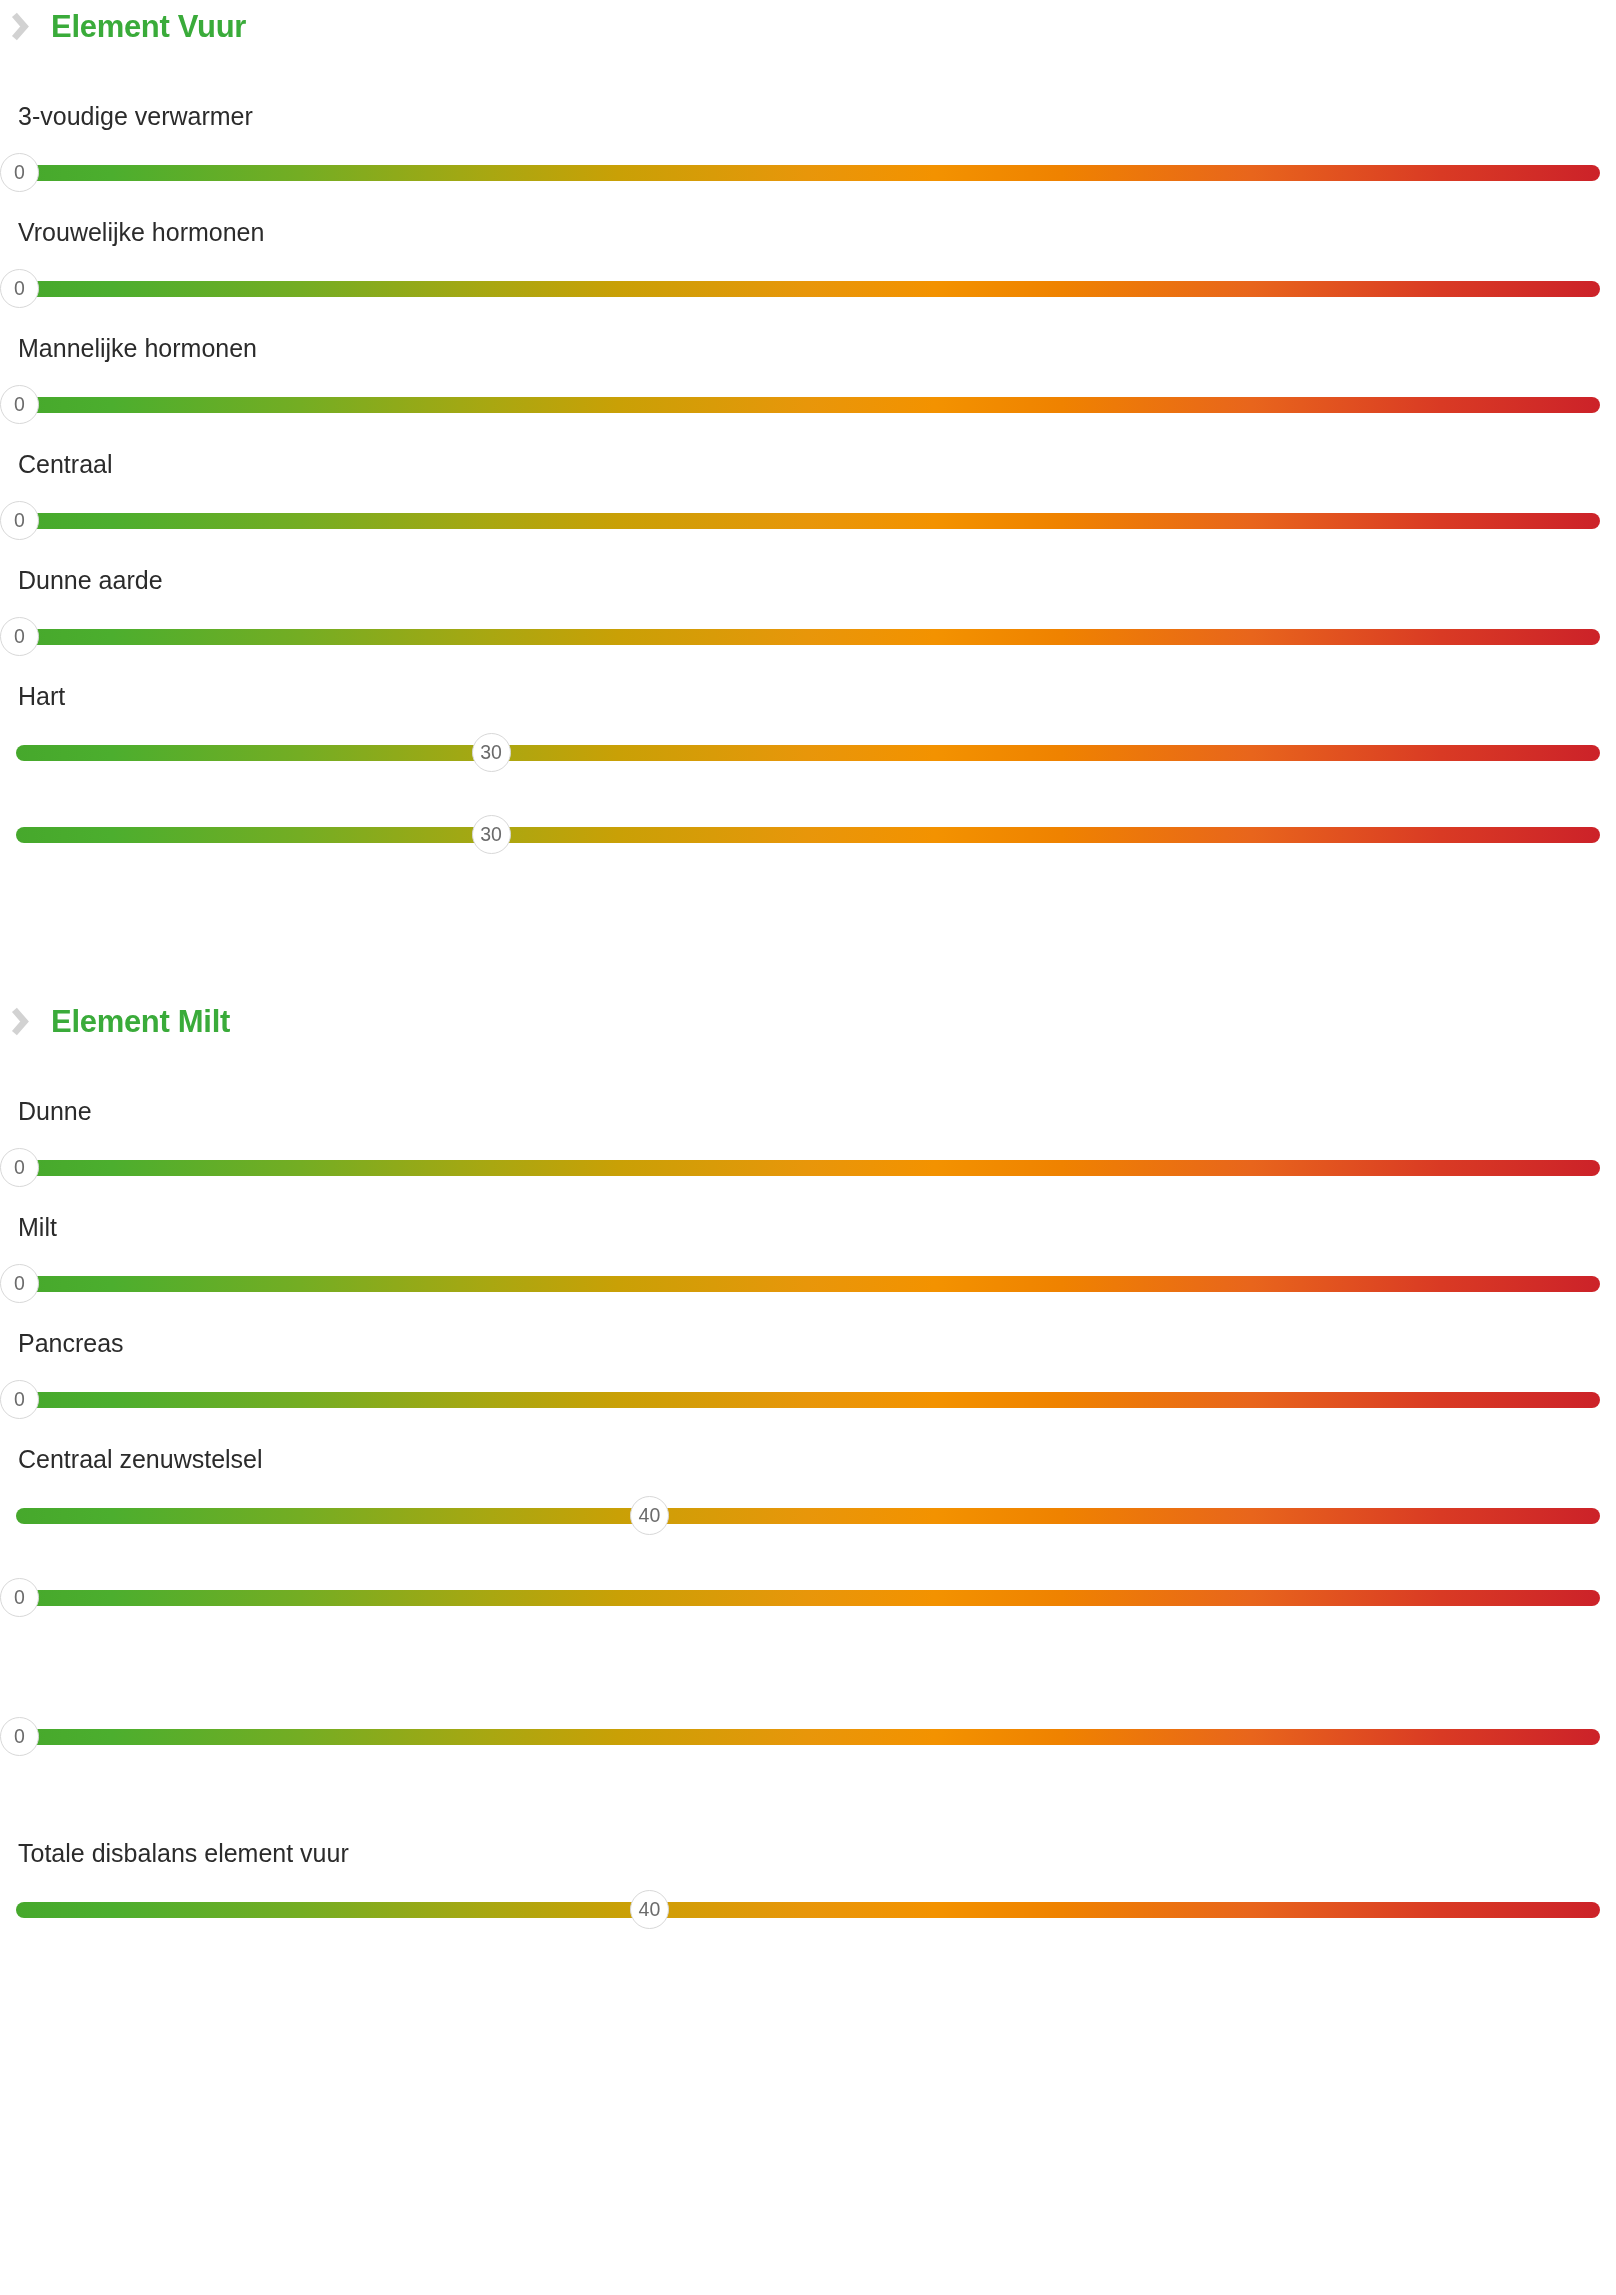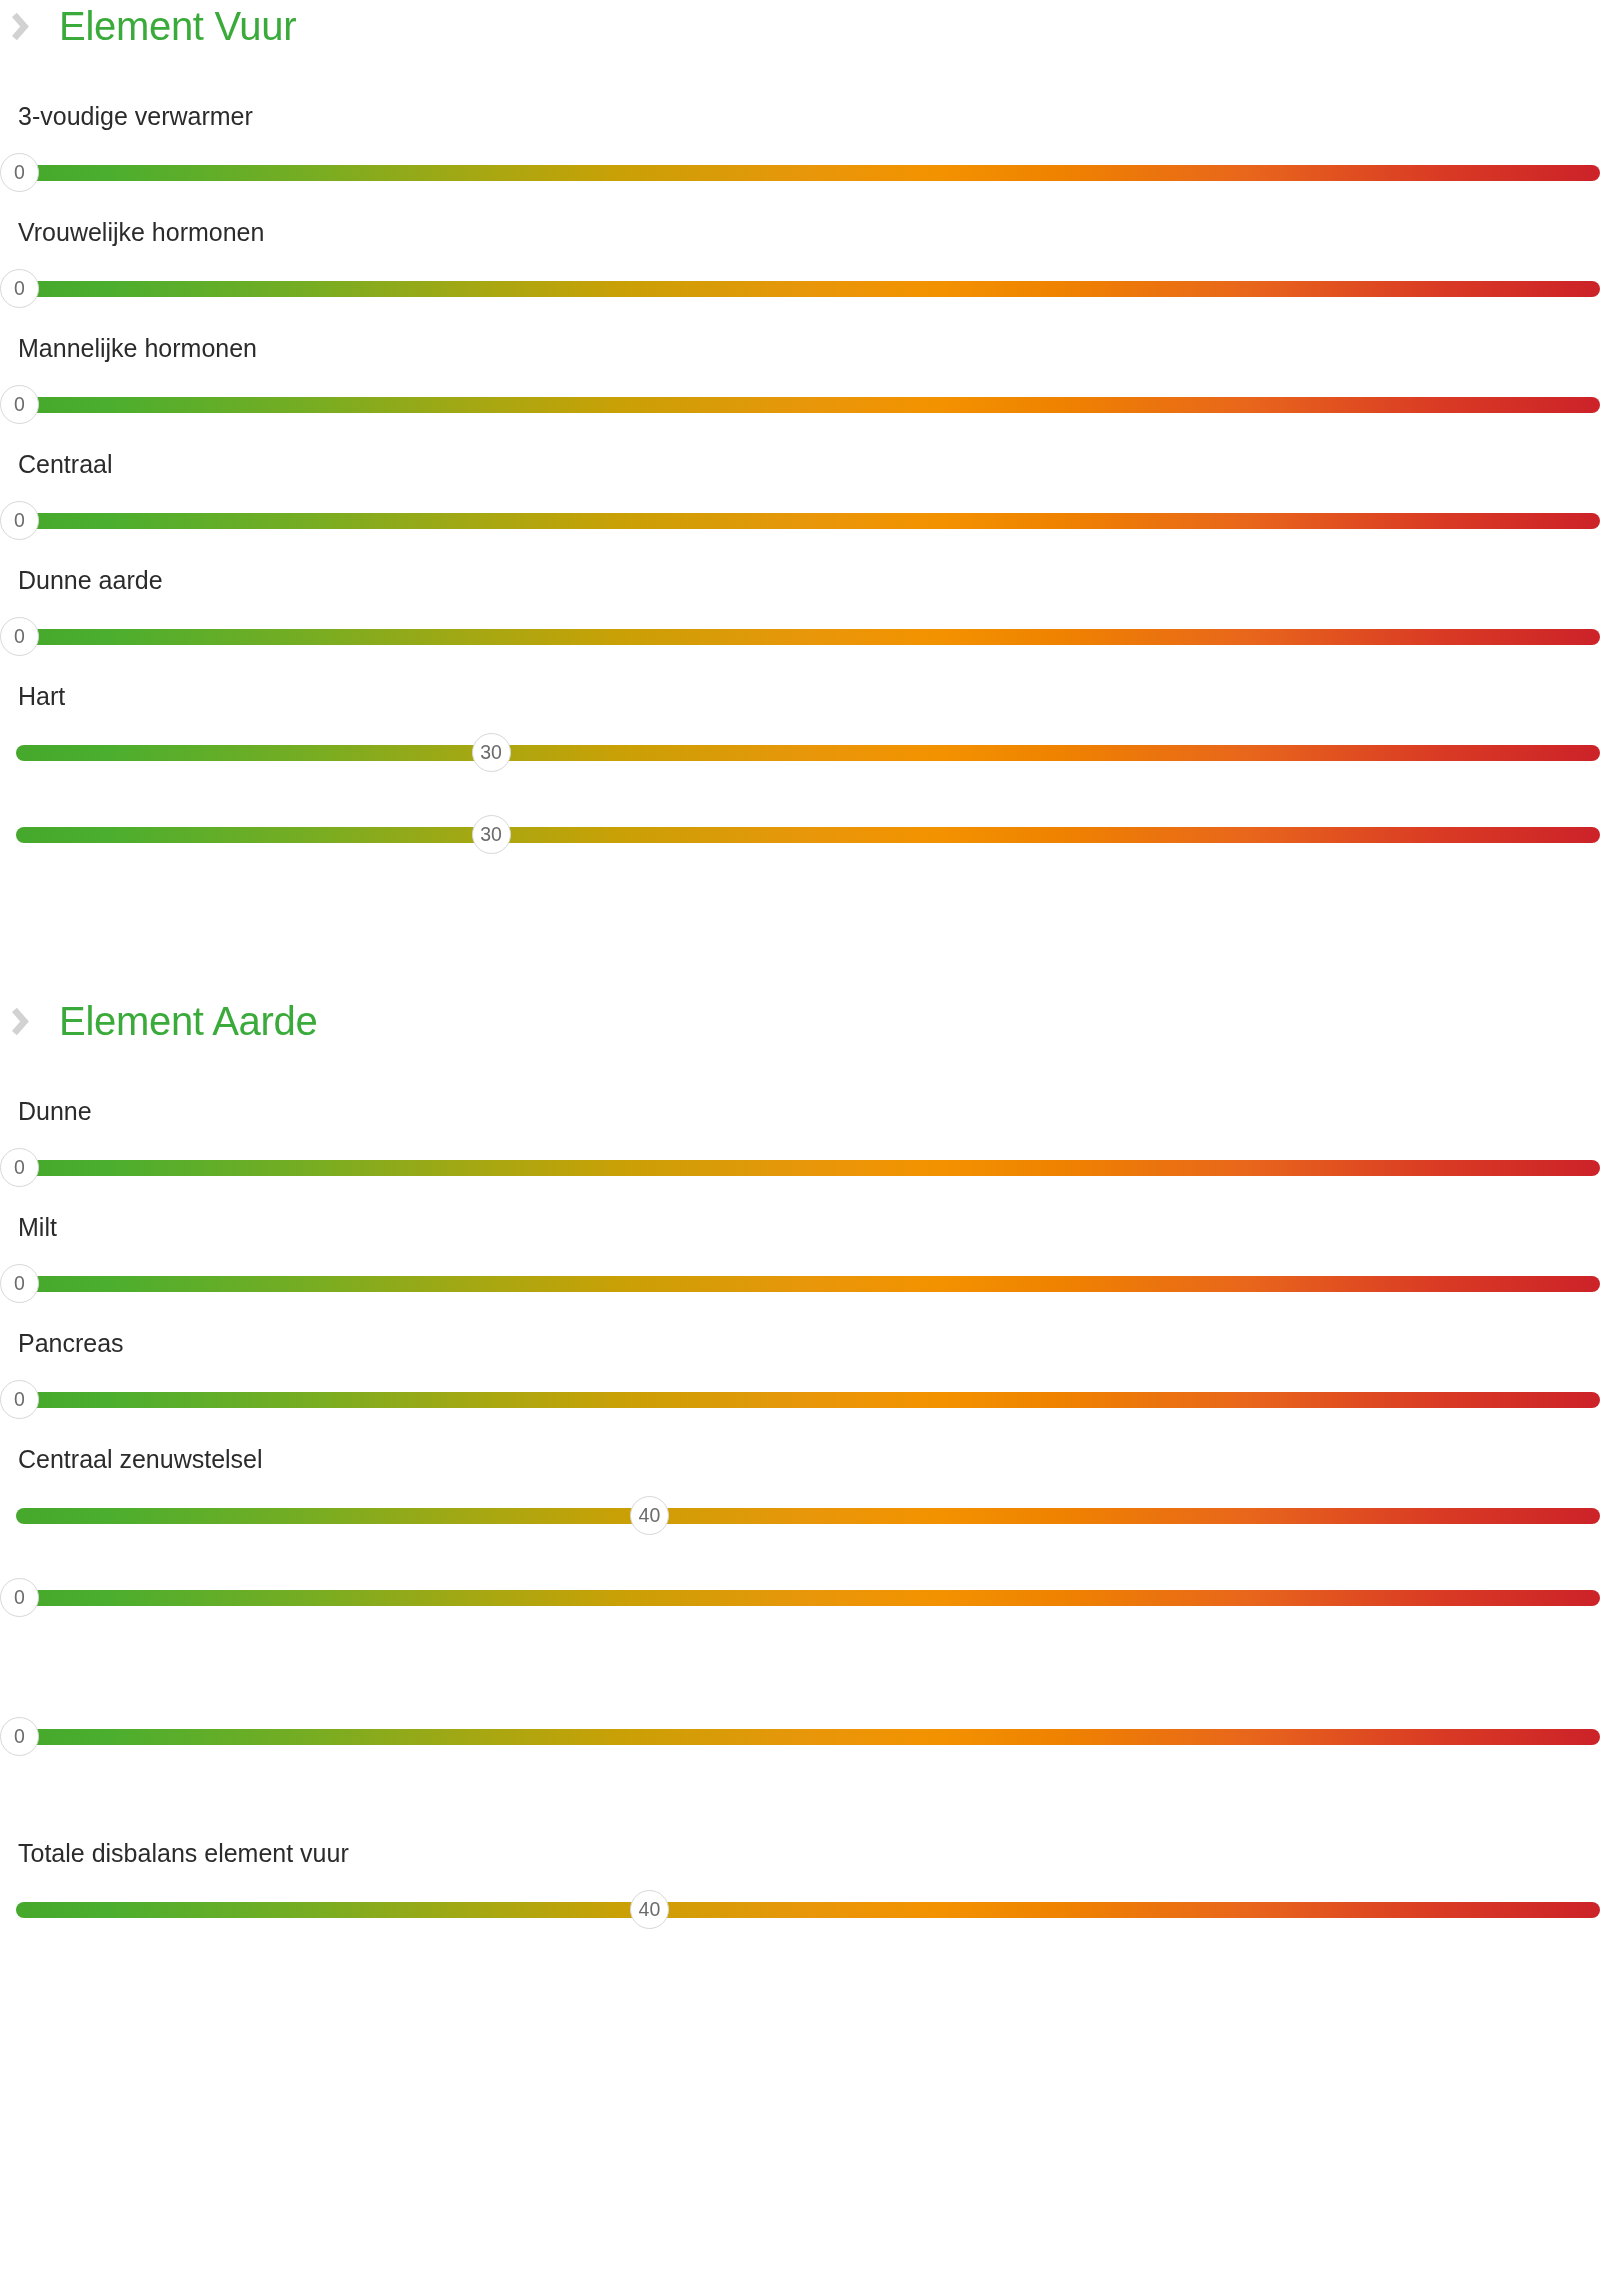--- a/index.html
+++ b/index.html
@@ -30,27 +30,26 @@
   }
 
   .chevron-icon {
     width: 19px;
     height: 29px;
     flex: 0 0 auto;
     display: block;
   }
 
   .section-title {
-    font-size: 40px;
-    font-weight: normal;
+    font-size: 31px;
+    font-weight: bold;
     color: #3aab3a;
     letter-spacing: -0.3px;
     line-height: 1;
     white-space: nowrap;
-    margin-left: 8px;
   }
 
   
   .slider-group { margin-top: 43px; }
 
   .slider-row {
     position: relative;
     height: 116px;
   }
 
@@ -175,21 +174,21 @@
             </div>
           </div>
         </div>
       </div>
       <div class="section-spacer"></div>
       <div class="section">
         <div class="section-header">
           <svg class="chevron-icon" viewBox="0 0 26 40" aria-hidden="true">
             <path d="M6 4 L20 20 L6 36" fill="none" stroke="#d2d2d2" stroke-width="9" stroke-linecap="butt" stroke-linejoin="miter"></path>
           </svg>
-          <div class="section-title">Element Aarde</div>
+          <div class="section-title">Element Milt</div>
         </div>
         <div class="slider-group">
           <div class="slider-row">
             <div class="slider-label">Dunne</div>
             <div class="slider-wrap">
               <div class="slider-track"></div>
               <div class="slider-handle" style="left: 19.5px;">0</div>
             </div>
           </div>
           <div class="slider-row">

